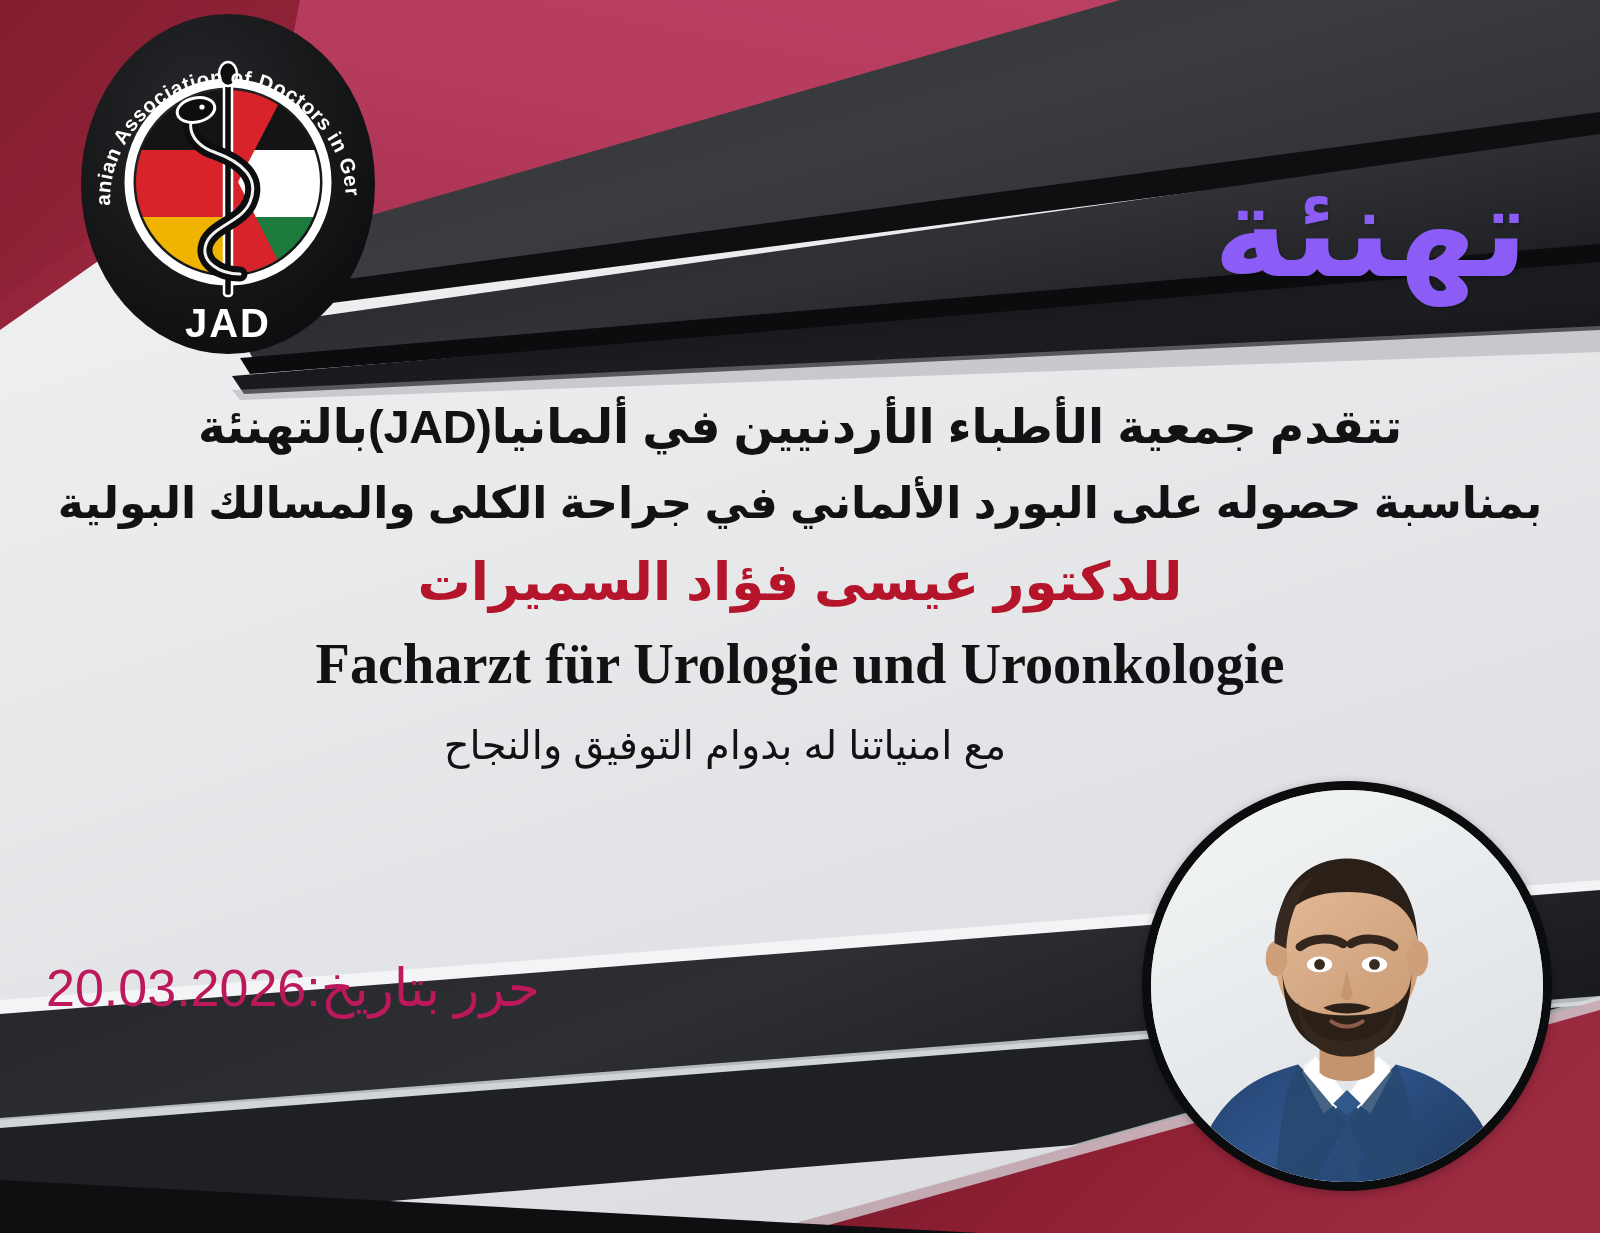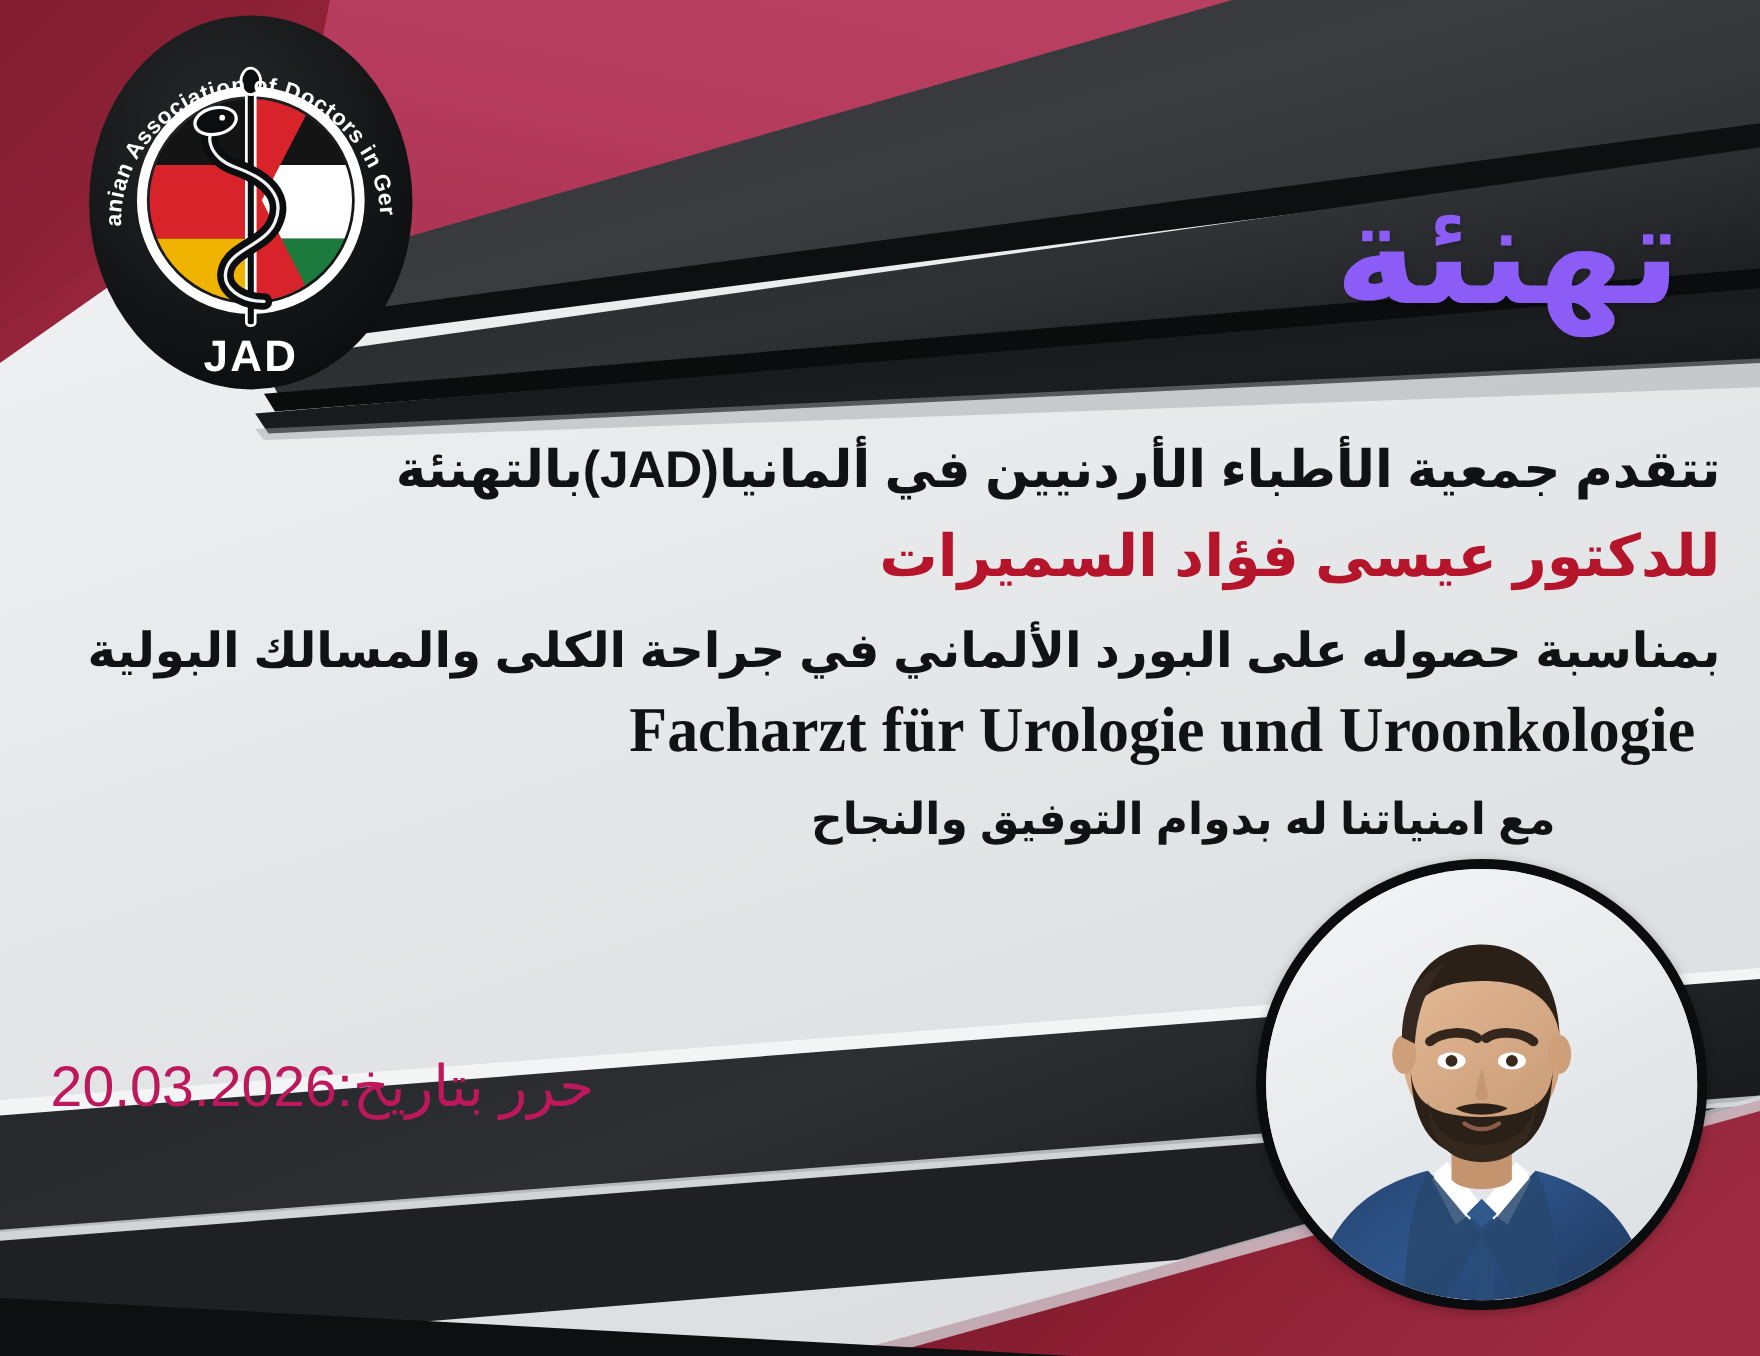--- a/index.html
+++ b/index.html
@@ -37,22 +37,22 @@
     color:#8b5cf6;
     letter-spacing:0;
     text-shadow:2px 2px 3px rgba(0,0,0,.18);
     white-space:nowrap;
   }
 
   
   .body-block{
     position:absolute;
     left:0; right:0; top:398px;
-    text-align:right;
-    padding:0 36px;
+    text-align:center;
+    padding:0 18px;
   }
   .line{
     margin:0;
     white-space:nowrap;
   }
   .line-1{
     font-size:47px;
     font-weight:700;
     color:#111214;
     letter-spacing:-0.5px;
@@ -77,21 +77,21 @@
     font-size:58px;
     font-weight:700;
     color:#111214;
     line-height:1.25;
     margin-top:6px;
     direction:ltr;
     transform:scaleX(.97);
   }
   .line-5{
     font-size:40px;
-    font-weight:700;
+    font-weight:400;
     color:#111214;
     line-height:1.35;
     margin-top:18px;
     letter-spacing:1px;
     padding-right:150px;
   }
 
   
   .date-line{
     position:absolute;
@@ -266,22 +266,22 @@
       </text>
 
       <text x="150" y="325" text-anchor="middle" font-family="'Liberation Sans','DejaVu Sans',sans-serif" font-size="40" font-weight="700" fill="#ffffff" letter-spacing="2">JAD</text>
     </svg>
   </div>
 
   <div class="headline">تهنئة</div>
 
   <div class="body-block">
     <p class="line line-1">تتقدم جمعية الأطباء الأردنيين في ألمانيا(JAD)بالتهنئة</p>
+    <p class="line line-3">بمناسبة حصوله على البورد الألماني في جراحة الكلى والمسالك البولية</p>
     <p class="line line-2">للدكتور عيسى فؤاد السميرات</p>
-    <p class="line line-3">بمناسبة حصوله على البورد الألماني في جراحة الكلى والمسالك البولية</p>
     <p class="line line-4">Facharzt für Urologie und Uroonkologie</p>
     <p class="line line-5">مع امنياتنا له بدوام التوفيق والنجاح</p>
   </div>
 
   <div class="date-line">حرر بتاريخ:20.03.2026</div>
 
   <div class="portrait">
     <svg viewBox="0 0 400 400" aria-hidden="true">
       <defs>
         <linearGradient id="pBg" x1="0" y1="0" x2="0.5" y2="1">

